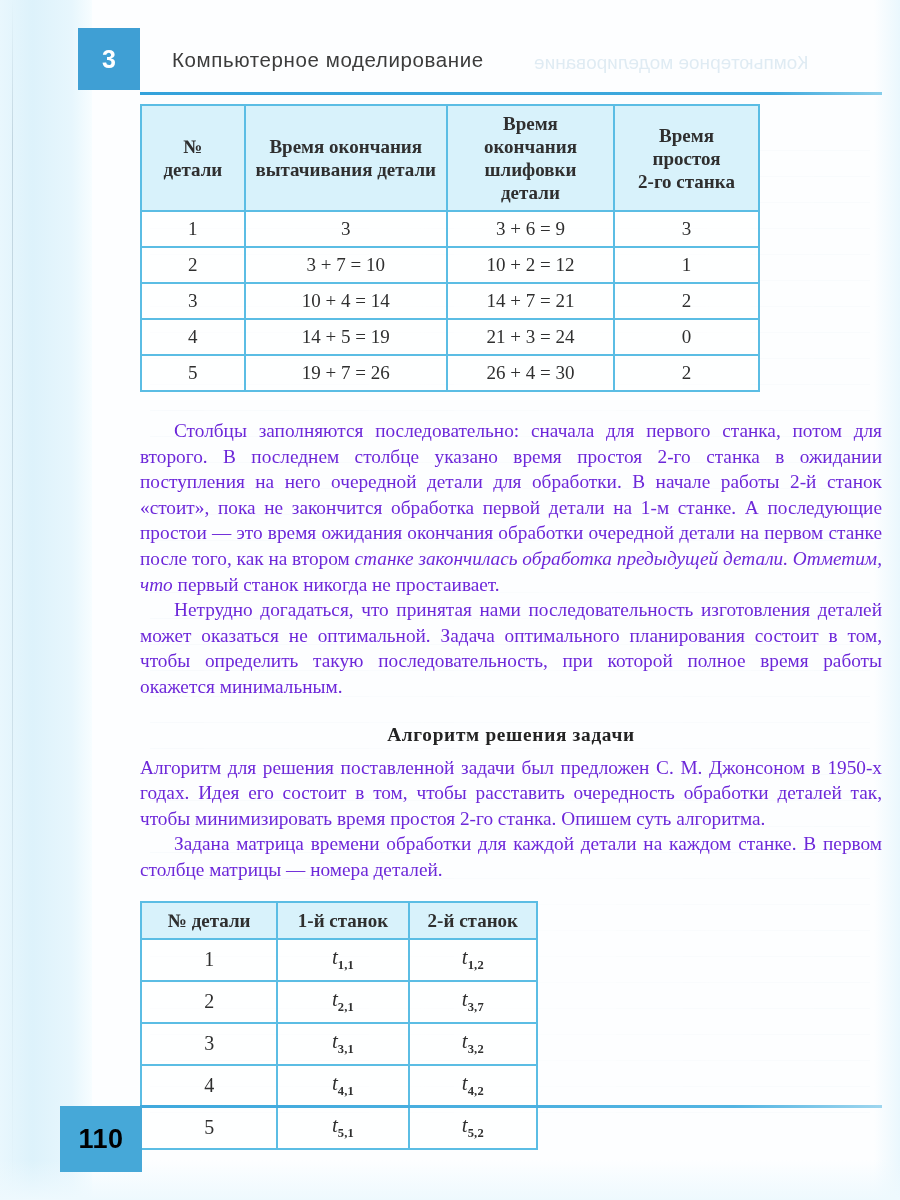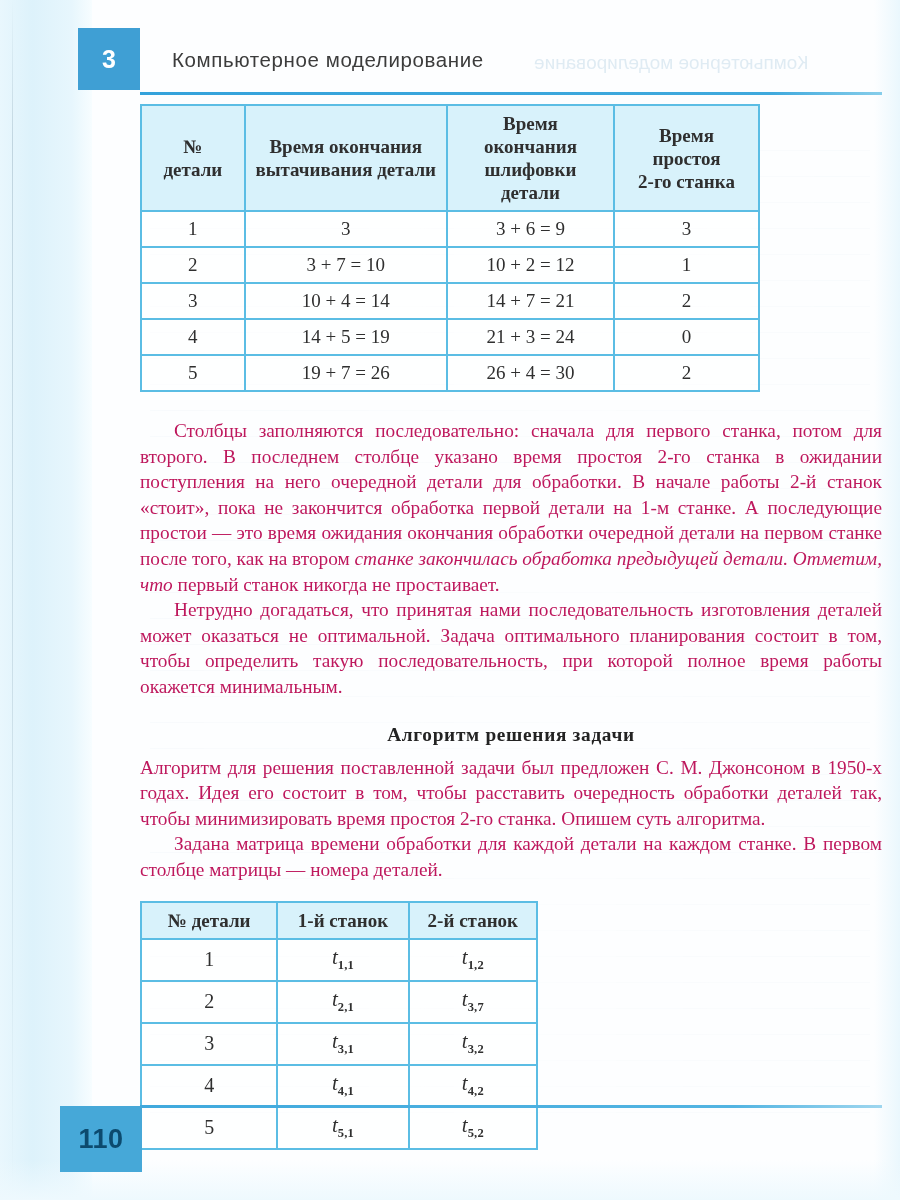--- a/index.html
+++ b/index.html
@@ -112,21 +112,21 @@
     height: 3px;
     background: linear-gradient(90deg, #3fa9dd 0%, #52b4e2 80%, #9ed6ef 100%);
   }
   .page-number {
     position: absolute;
     left: 60px;
     bottom: 28px;
     width: 82px;
     height: 66px;
     background: #46a8d8;
-    color: #0c4a6e;
+    color: #000000;
     font-family: "Liberation Sans", sans-serif;
     font-weight: bold;
     font-size: 27px;
     display: flex;
     align-items: center;
     justify-content: center;
     letter-spacing: .5px;
   }
 
   
@@ -136,21 +136,21 @@
     top: 104px;
     width: 742px;
   }
 
   p.body {
     margin: 0;
     font-size: 19.3px;
     line-height: 25.6px;
     text-align: justify;
     text-indent: 34px;
-    color: #be185d;
+    color: #6d28d9;
     hyphens: none;
   }
   p.body.cont { text-indent: 0; }
   .it { font-style: italic; }
 
   h3.subhead {
     margin: 0;
     font-size: 19.3px;
     font-weight: bold;
     letter-spacing: .7px;

